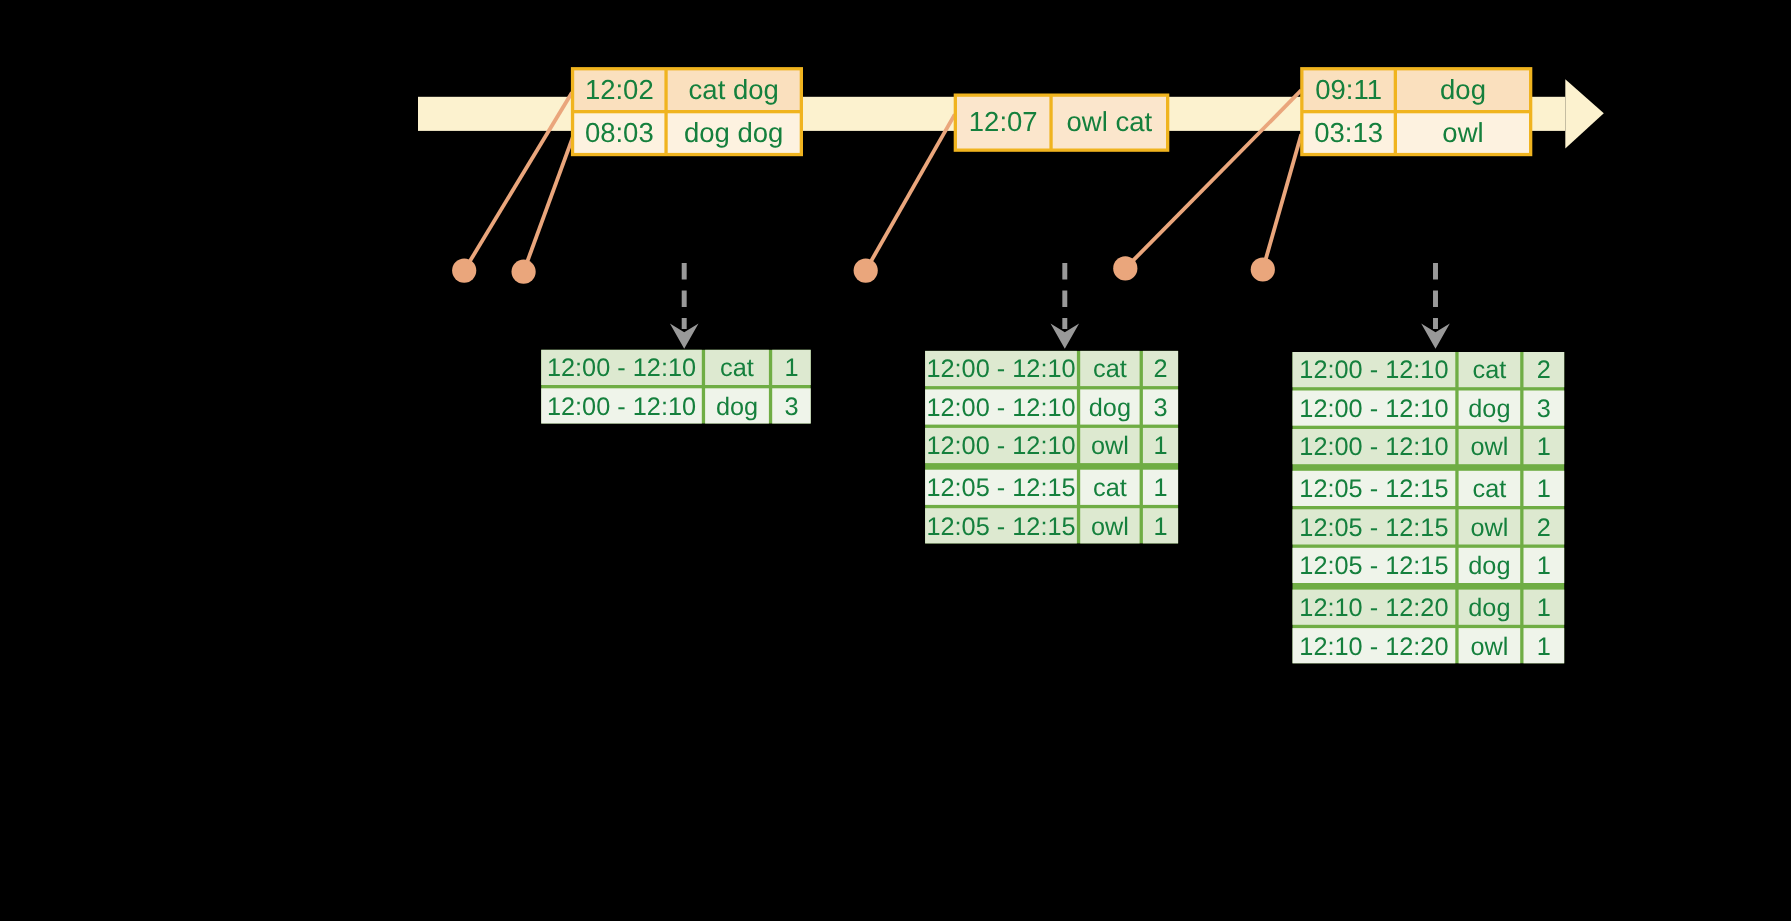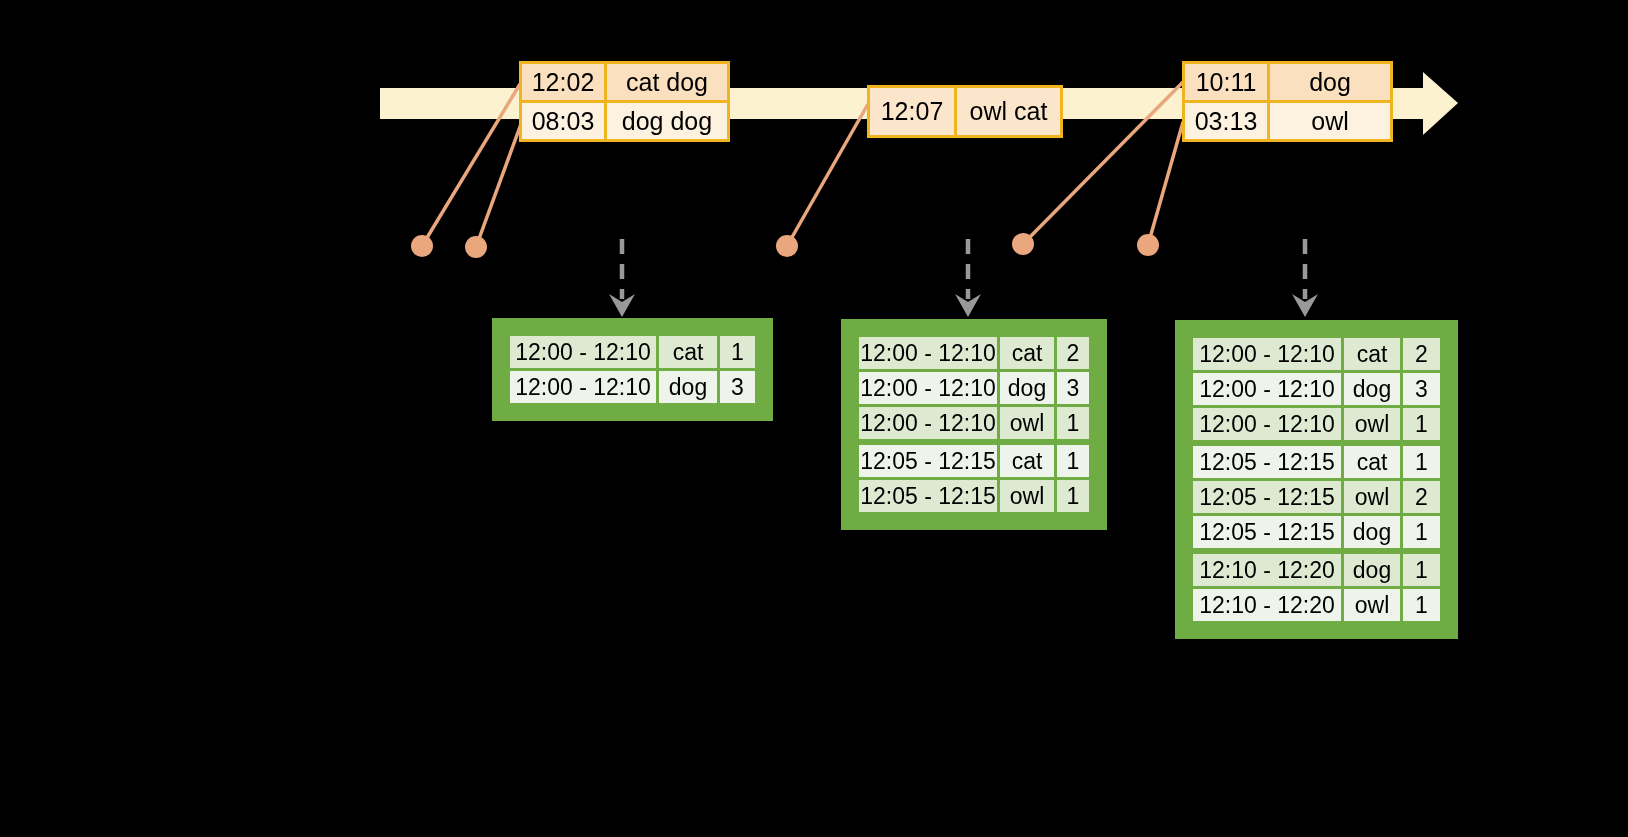--- a/index.html
+++ b/index.html
@@ -1,32 +1,32 @@
 <!DOCTYPE html>
 <html><head>
 <meta charset="utf-8">
 <style>
   html,body{margin:0;padding:0;background:#000;}
   #canvas{position:relative;width:1628px;height:837px;background:#000;overflow:hidden;
-          font-family:"Liberation Sans","DejaVu Sans",sans-serif;color:#000000;}
+          font-family:"Liberation Sans","DejaVu Sans",sans-serif;color:#15803d;}
   #shapes{position:absolute;left:0;top:0;width:1628px;height:837px;}
 
   
   .event-table{position:absolute;display:grid;gap:3px;background:#F0B41F;padding:3px;box-sizing:border-box;}
   .event-row{display:grid;grid-template-columns:82px 120px;gap:3px;}
   .event-table.single .event-row{grid-template-columns:84px 103px;}
   .event-cell{display:flex;align-items:center;justify-content:center;
               font-size:25px;height:36px;line-height:1;}
   .event-table.single .event-cell{height:47px;}
   .erow-dark .event-cell{background:#FAE0BE;}
   .erow-light .event-cell{background:#FDF2E0;}
   .erow-single .event-cell{background:#FBE6CC;}
 
   
-  .result-table{position:absolute;display:grid;gap:3px;background:#6FAD44;padding:18px;box-sizing:border-box;}
+  .result-table{position:absolute;display:grid;gap:3px;background:#6FAD44;padding:0;box-sizing:border-box;}
   .result-row{display:grid;gap:3px;}
   .g1 .result-row{grid-template-columns:146px 58px 35px;}
   .g2 .result-row{grid-template-columns:138px 54px 32px;}
   .g3 .result-row{grid-template-columns:148px 56px 37px;}
   .result-cell{display:flex;align-items:center;justify-content:center;
                font-size:23px;height:32px;line-height:1;}
   .rrow-dark .result-cell{background:#DDE9D0;}
   .rrow-light .result-cell{background:#EFF4EA;}
   .group-start{margin-top:3px;}
 </style>
@@ -81,21 +81,21 @@
 
   <div class="event-table single" style="left:867px;top:85px;">
     <div class="event-row erow-single">
       <div class="event-cell">12:07</div>
       <div class="event-cell">owl cat</div>
     </div>
   </div>
 
   <div class="event-table" style="left:1182px;top:61px;">
     <div class="event-row erow-dark">
-      <div class="event-cell">10:11</div>
+      <div class="event-cell">09:11</div>
       <div class="event-cell">dog</div>
     </div>
     <div class="event-row erow-light">
       <div class="event-cell">03:13</div>
       <div class="event-cell">owl</div>
     </div>
   </div>
 
   <div class="result-table g1" style="left:492px;top:318px;">
     <div class="result-row rrow-dark">

